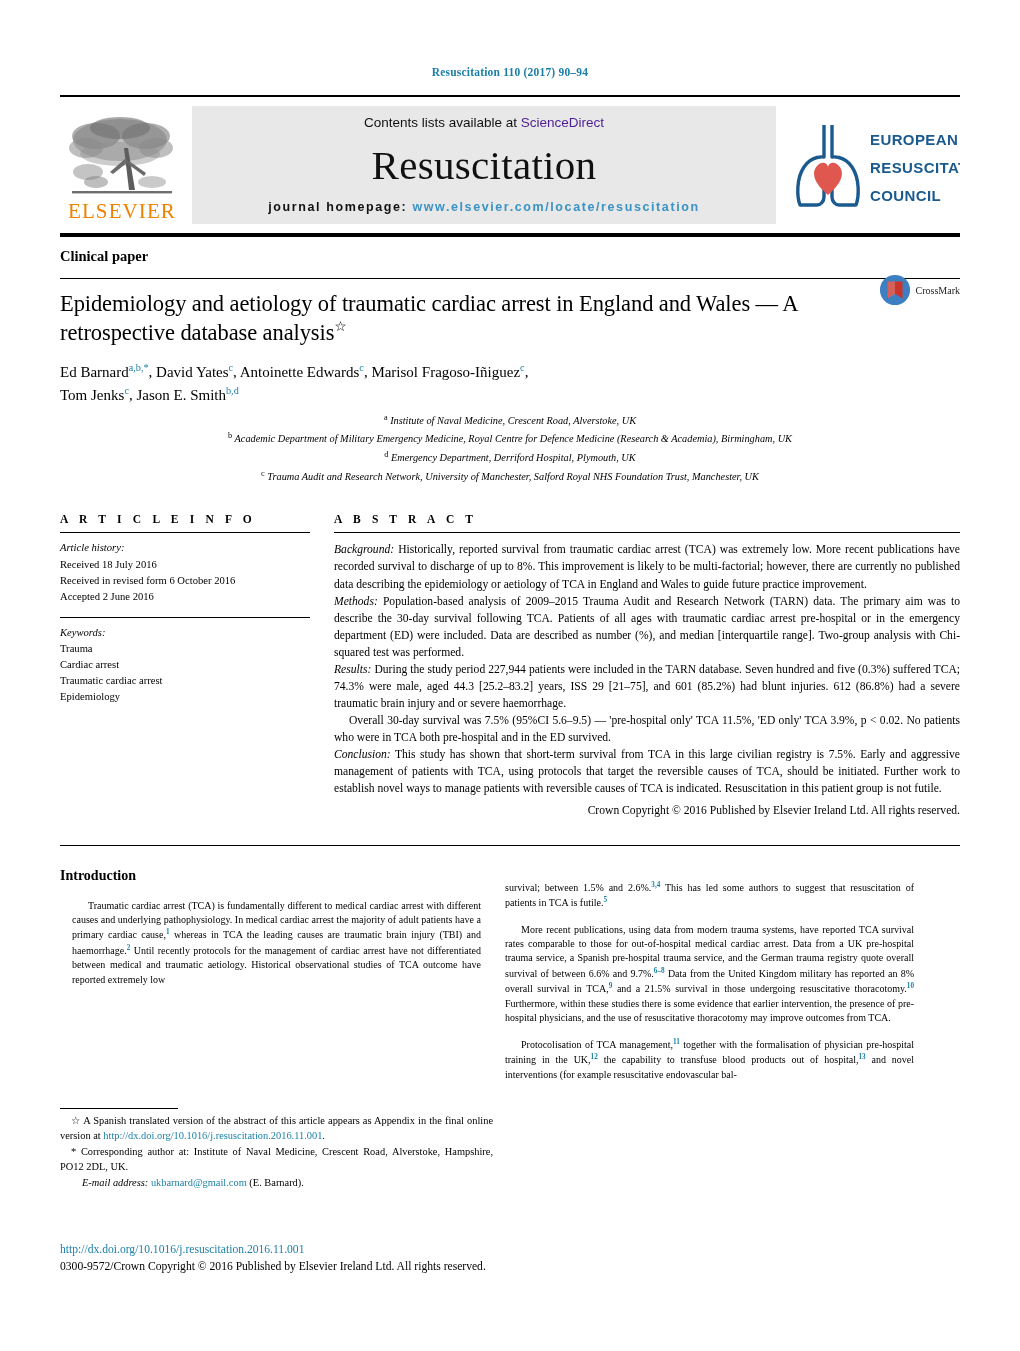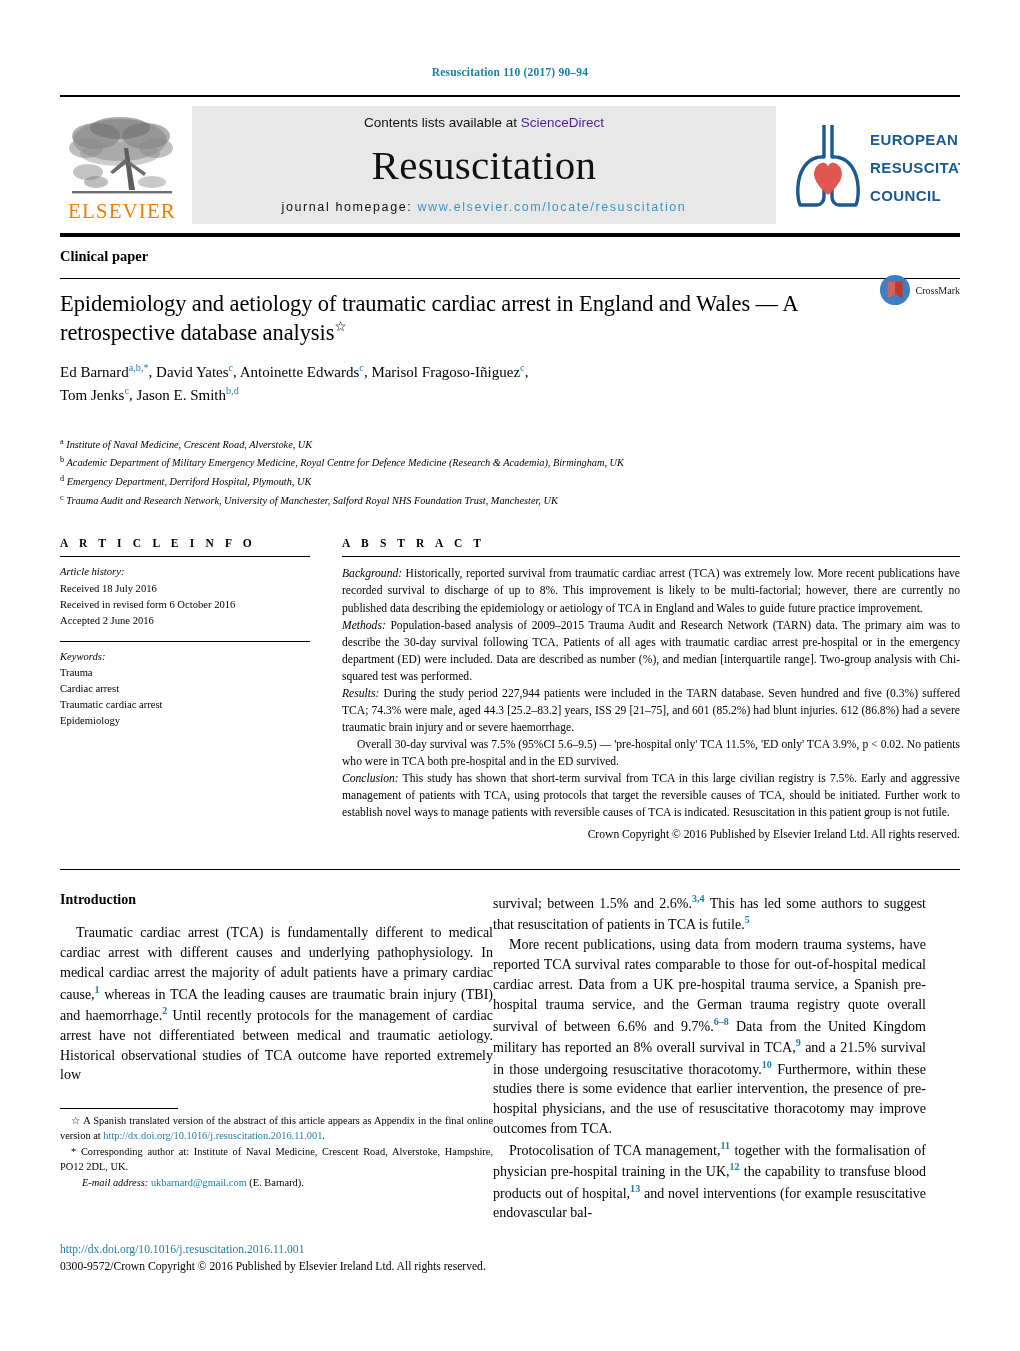--- a/index.html
+++ b/index.html
@@ -81,20 +81,21 @@
     font-size: 41px;
     line-height: 1;
     color: #111;
     letter-spacing: 0.3px;
   }
   .homepage-line {
     font-family: "Liberation Sans", sans-serif;
     font-size: 12.5px;
     letter-spacing: 1.6px;
     color: #111;
+    font-weight: bold;
   }
   .homepage-line .url { color: #3a93c4; }
   .erc-logo {
     width: 176px;
     flex: 0 0 176px;
     display: flex;
     align-items: center;
     justify-content: center;
   }
 
@@ -129,25 +130,26 @@
   .authors {
     font-family: "Liberation Serif", serif;
     font-size: 15px;
     line-height: 1.45;
     margin-top: 14px;
     width: 800px;
   }
   .authors sup, .title-sup { color: #1a7fa8; font-size: 0.68em; }
   .title-sup-star { font-size: 0.62em; vertical-align: super; color: #000; }
   .affiliations {
-    margin-top: 28px;
+    margin-top: 4px;
     font-family: "Liberation Serif", serif;
     font-style: italic;
     font-size: 10.3px;
     line-height: 1.58;
+    text-align: center;
   }
   .affiliations .aff-mark { font-style: normal; vertical-align: super; font-size: 0.8em; }
 
   .crossmark {
     position: absolute;
     right: 0;
     top: 26px;
     display: flex;
     align-items: center;
     gap: 5px;
@@ -155,21 +157,21 @@
   .crossmark-label {
     font-family: "Liberation Serif", serif;
     font-size: 10px;
     color: #222;
   }
 
   
   .info-abstract {
     margin: 28px 60px 0 60px;
     display: flex;
-    gap: 32px;
+    gap: 24px;
   }
   .col-info { width: 250px; flex: 0 0 250px; }
   .col-abstract { flex: 1 1 auto; }
   .block-header {
     font-family: "Liberation Serif", serif;
     font-size: 11.5px;
     font-weight: bold;
     letter-spacing: 4.2px;
     margin-bottom: 7px;
   }
@@ -202,22 +204,22 @@
     display: flex;
   }
   .body-col { width: 433px; flex: 0 0 433px; }
   .h-section {
     font-family: "Liberation Serif", serif;
     font-size: 14px;
     font-weight: bold;
     margin: 0 0 15px 0;
   }
   .body-col p {
-    margin: 0;
-    font-size: 14px;
+    margin: 12px;
+    font-size: 10px;
     line-height: 1.42;
     text-align: justify;
   }
   .body-col p.indent { text-indent: 16px; }
   .body-col sup.ref { color: #1a7fa8; font-size: 0.72em; font-weight: bold; }
 
   
   .footnotes {
     position: absolute;
     left: 60px;

